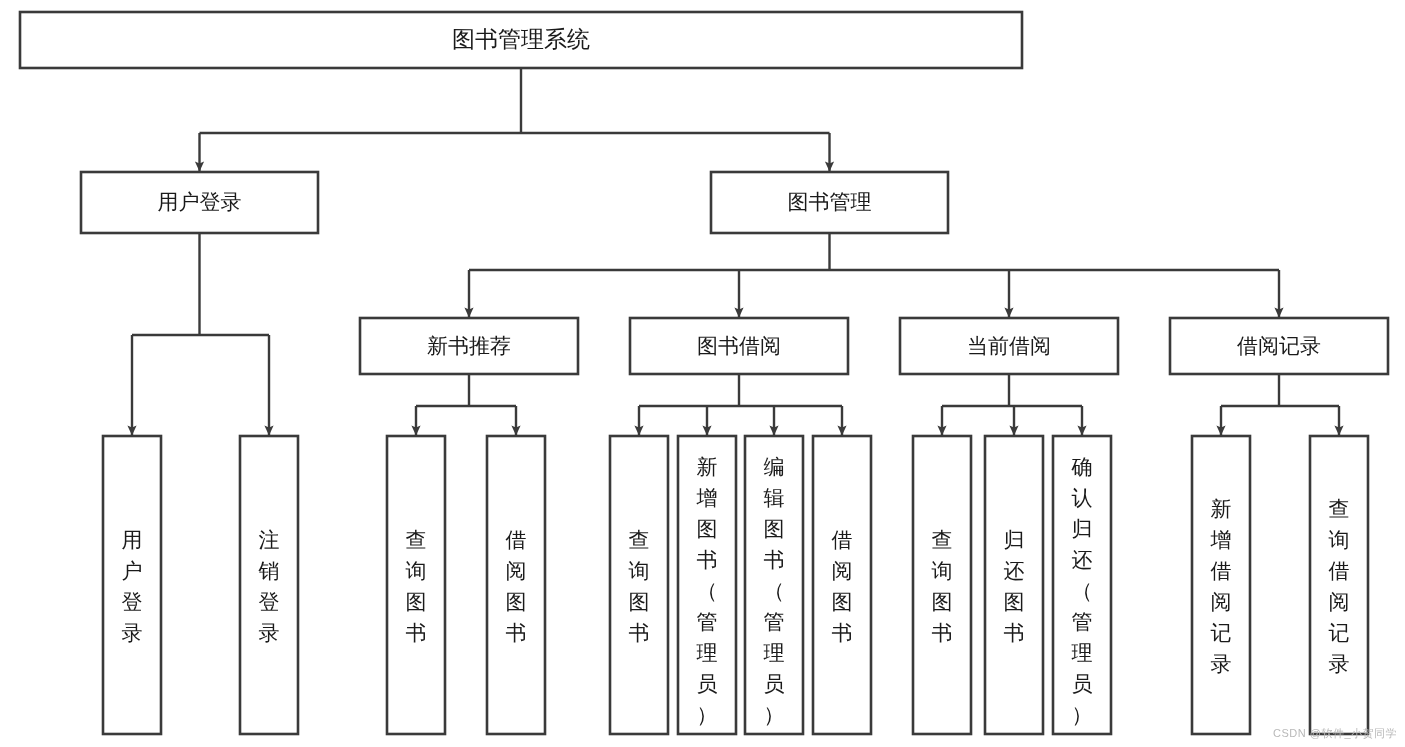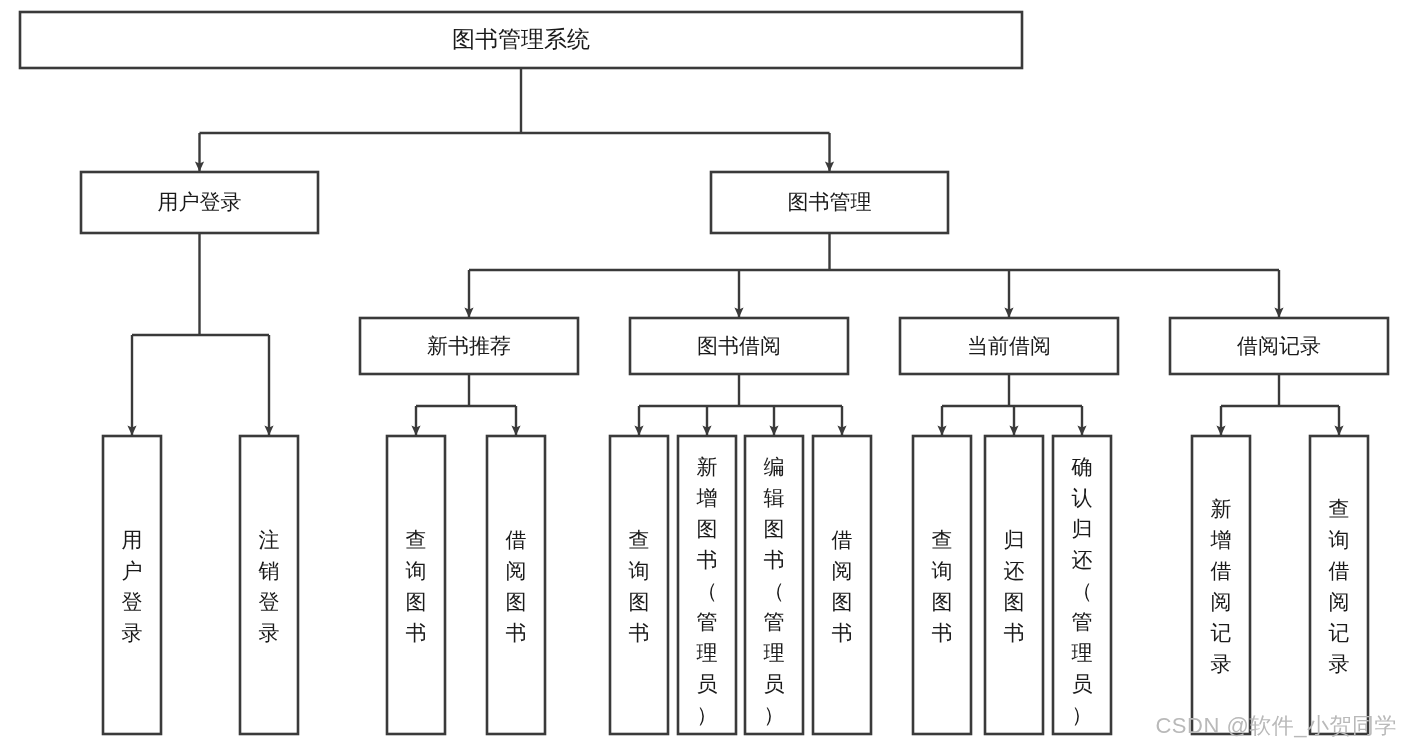--- a/index.html
+++ b/index.html
@@ -16,21 +16,21 @@
     font-size:21px;text-anchor:middle;dominant-baseline:middle;
   }
   .node-label-vert{
     fill:#1a1a1a;font-family:"Liberation Sans","DejaVu Sans",sans-serif;
     font-size:21px;text-anchor:middle;
   }
   .title-label{font-size:23px;}
   .watermark{
     position:absolute;right:8px;bottom:6px;
     font-family:"Liberation Sans","DejaVu Sans",sans-serif;
-    font-size:22px;color:#b9b9b9;white-space:nowrap;letter-spacing:.5px;
+    font-size:11px;color:#b9b9b9;white-space:nowrap;letter-spacing:.5px;
   }
 </style>
 </head>
 <body>
 
 <div id="canvas">
   <svg class="diagram" viewBox="0 0 1405 747" xmlns="http://www.w3.org/2000/svg">
     <defs>
       <marker id="arrowhead" markerWidth="11" markerHeight="11" refX="9.6" refY="5" orient="auto" markerUnits="userSpaceOnUse">
         <path d="M0,0.4 L10,5 L0,9.6 L2.2,5 Z" fill="#3a3a3a"></path>

